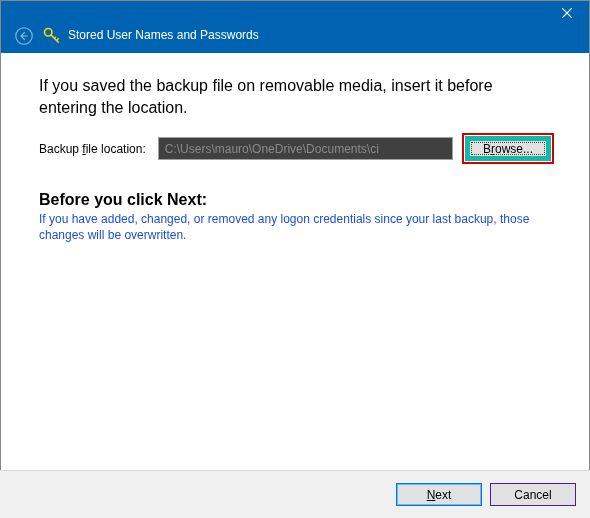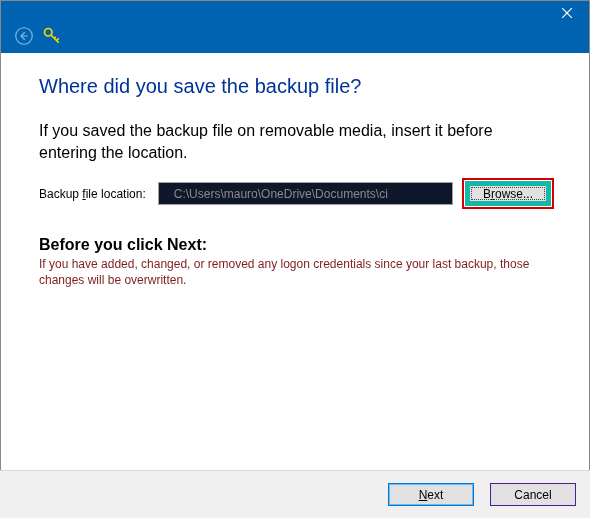--- a/index.html
+++ b/index.html
@@ -67,24 +67,24 @@
       margin-bottom: 30px;
     }
     .field-label {
       font-size: 12px;
       color: #000;
     }
     .path-input {
       flex: 1;
       height: 23px;
       border: 1px solid #a0a0a0;
-      background: #0f172a;
+      background: #404040;
       color: #8a8a8a;
       font-size: 12px;
-      padding: 0 15px;
+      padding: 0 6px;
       font-family: inherit;
       overflow: hidden;
       white-space: nowrap;
     }
     .browse-btn {
       width: 86px; height: 25px;
       border: 5px solid #14b8a6;
       background: #e1e1e1;
       font-size: 12px;
       font-family: inherit;
@@ -101,32 +101,32 @@
       pointer-events: none;
     }
     .subhead {
       font-size: 16px;
       font-weight: bold;
       color: #000;
       margin-bottom: 2px;
     }
     .subtext {
       font-size: 12px;
-      color: #7f1d1d;
+      color: #1d4ed8;
       line-height: 1.35;
     }
     .footer {
       position: absolute;
       bottom: 0; left: 0; right: 0;
       height: 48px;
       background: #f0f0f0;
       border-top: 1px solid #d8d8d8;
       display: flex; align-items: center; justify-content: flex-end;
       padding-right: 14px;
-      gap: 16px;
+      gap: 8px;
     }
     .wiz-btn {
       width: 86px; height: 23px;
       border: 1px solid #4c1d95;
       background: #e1e1e1;
       font-size: 12px;
       font-family: inherit;
       cursor: pointer;
     }
     .wiz-btn.primary {
@@ -152,24 +152,24 @@
       </svg>
   </div>
   <div class="key-icon">
     <svg viewBox="0 0 24 24">
         <circle cx="7" cy="7" r="5" fill="none" stroke="#ffd400" stroke-width="2.2"></circle>
         <line x1="10" y1="10" x2="21" y2="21" stroke="#ffd400" stroke-width="2.2"></line>
         <line x1="18" y1="18" x2="21" y2="15" stroke="#ffd400" stroke-width="2.2"></line>
         <line x1="15" y1="15" x2="17" y2="13" stroke="#ffd400" stroke-width="2.2"></line>
       </svg>
   </div>
+  <div class="title-text">Stored User Names and Passwords</div>
 </div>
 
 <div class="content">
-  <div class="heading">Where did you save the backup file?</div>
   <div class="instruction">If you saved the backup file on removable media, insert it before entering the location.</div>
 
   <div class="field-row">
     <div class="field-label underline-access"><i style="font-style:normal">Backup </i><span>f</span><i style="font-style:normal">ile location:</i></div>
     <input class="path-input" type="text" readonly="" value="C:\Users\mauro\OneDrive\Documents\ci" style="">
     <button class="browse-btn underline-access"><i style="font-style:normal">B</i><span>r</span><i style="font-style:normal">owse...</i></button>
   </div>
 
   <div class="subhead">Before you click Next:</div>
   <div class="subtext">If you have added, changed, or removed any logon credentials since your last backup, those changes will be overwritten.</div>

